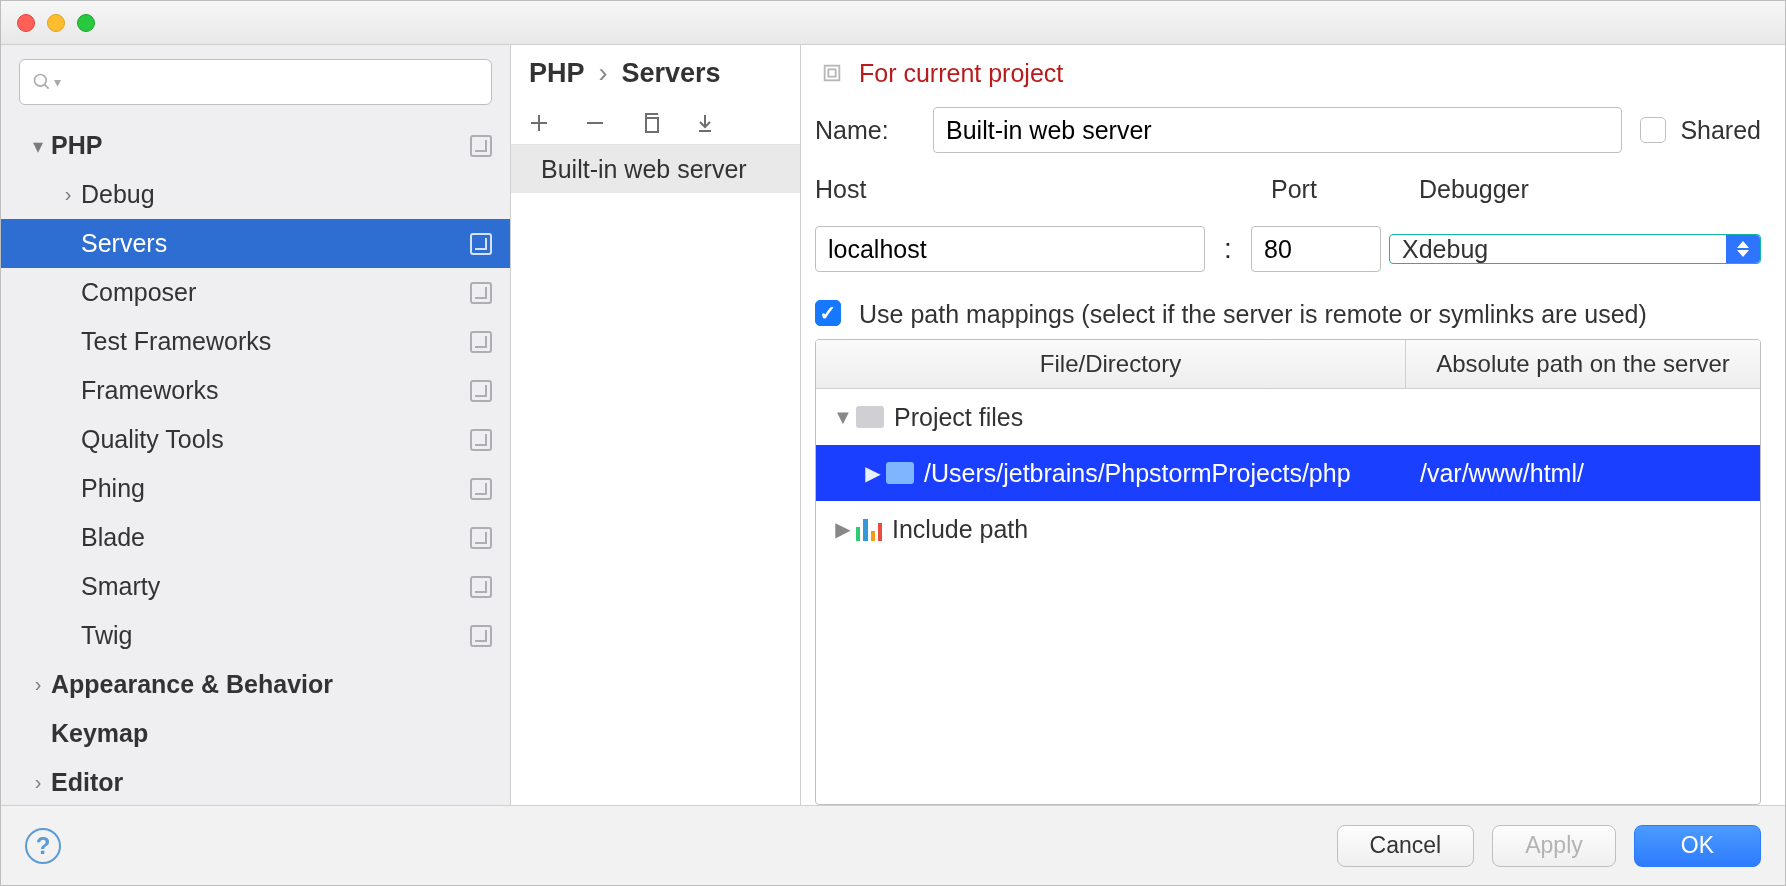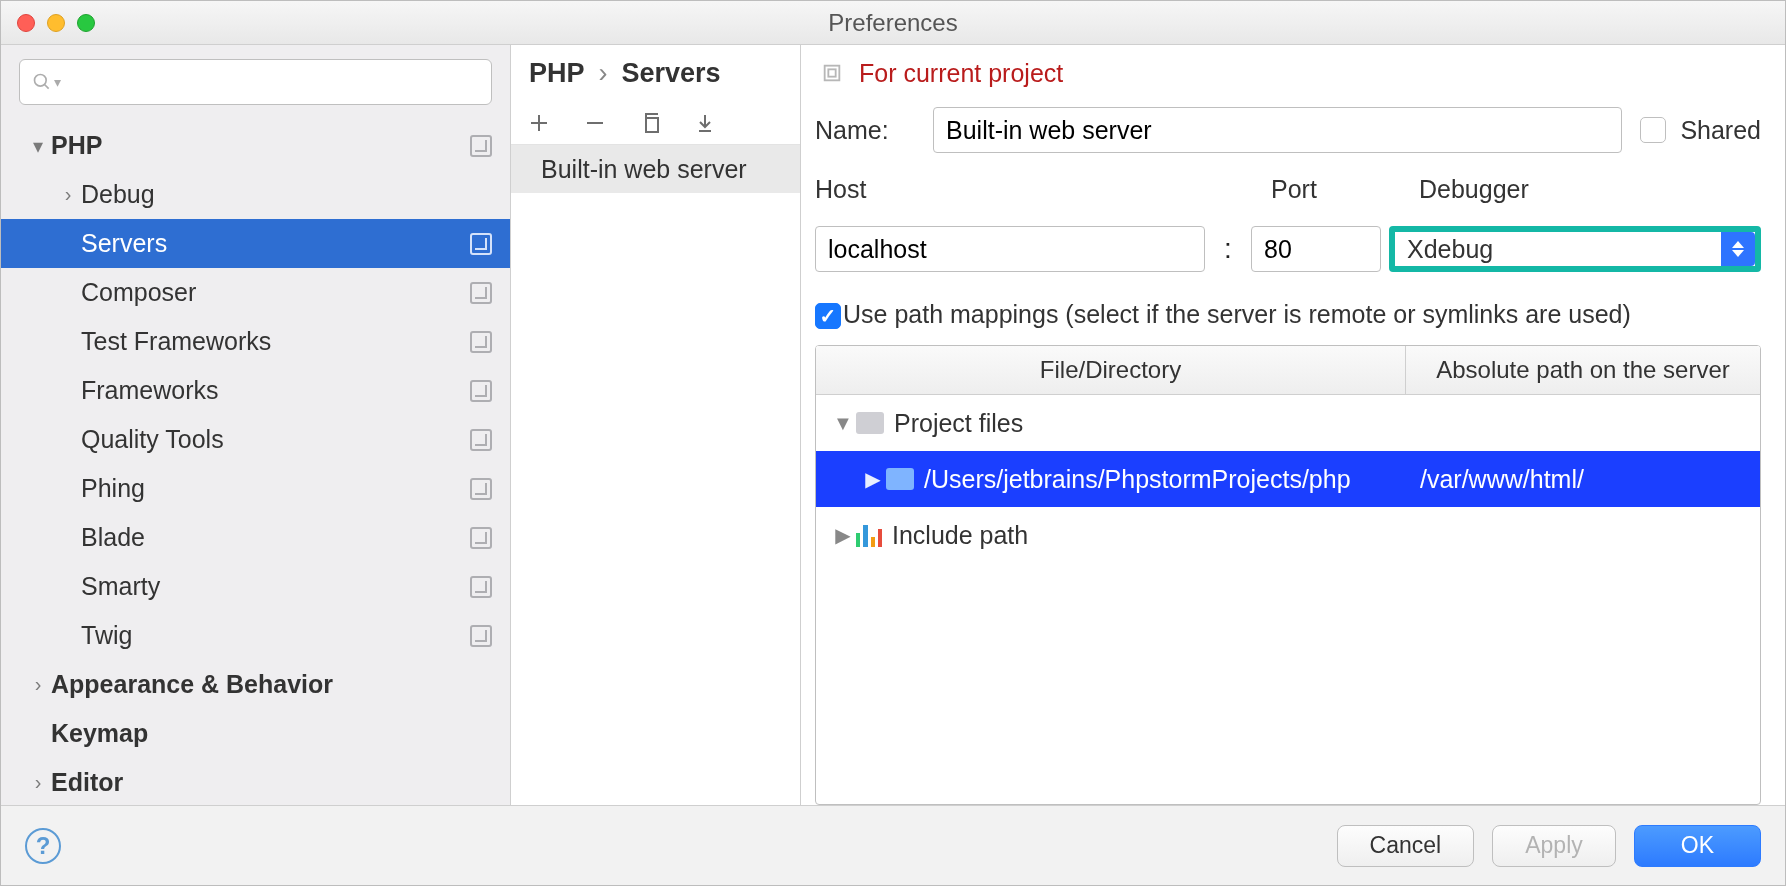--- a/index.html
+++ b/index.html
@@ -53,26 +53,26 @@
   .lbl.name { width:100px; }
   input[type=text].txt { height:46px; border:1px solid #bfbfbf; border-radius:4px; padding:0 12px; font-size:25px; background:#fff; }
   .name-input { flex:1; max-width:700px; }
   .shared-wrap { display:flex; align-items:center; gap:14px; margin-left:auto; }
   .chk { width:26px; height:26px; border:1px solid #bfbfbf; border-radius:5px; background:#fff; display:inline-flex; align-items:center; justify-content:center; cursor:default; }
   .chk.checked { background:#1677ff; border-color:#1677ff; }
   .chk.checked::after { content:'✓'; color:#fff; font-size:20px; font-weight:700; }
   .hpd-labels { display:grid; grid-template-columns: 390px 30px 130px 1fr; gap:18px; }
   .hpd-row { display:grid; grid-template-columns: 390px 30px 130px 1fr; gap:8px; align-items:center; }
   .colon { text-align:center; font-size:28px; color:#222; }
-  .selectwrap { position:relative; height:46px; border:6px solid #14b8a6; border-radius:4px; background:#fff; display:flex; align-items:center; padding:0 12px; font-size:25px; }
+  .selectwrap { position:relative; height:30px; border:1px solid #14b8a6; border-radius:4px; background:#fff; display:flex; align-items:center; padding:0 12px; font-size:25px; }
   .selectwrap .chev { position:absolute; right:0; top:0; width:34px; height:100%; background:#2e74ff; border-radius:0 4px 4px 0; display:flex; flex-direction:column; align-items:center; justify-content:center; gap:2px; }
   .selectwrap .chev::before { content:''; border-left:6px solid transparent; border-right:6px solid transparent; border-bottom:7px solid #fff; }
   .selectwrap .chev::after { content:''; border-left:6px solid transparent; border-right:6px solid transparent; border-top:7px solid #fff; }
-  .pathmap-row { display:flex; align-items:flex-end; gap:2px; font-size:25px; padding-top:6px; }
-  .table { flex:1; margin:16px 24px 0 14px; border:1px solid #bfbfbf; border-radius:4px; display:flex; flex-direction:column; overflow:hidden; min-height:0; }
+  .pathmap-row { display:flex; align-items:flex-start; gap:18px; font-size:25px; padding-top:6px; }
+  .table { flex:1; margin:10px 24px 0 14px; border:1px solid #bfbfbf; border-radius:4px; display:flex; flex-direction:column; overflow:hidden; min-height:0; }
   .thead { display:grid; grid-template-columns: 590px 1fr; background:#fff; border-bottom:1px solid #cfcfcf; }
   .th { padding:10px 14px; font-size:24px; color:#333; text-align:center; border-right:1px solid #cfcfcf; background: linear-gradient(#fafafa,#eeeeee); }
   .th:last-child { border-right:none; }
   .tbody { flex:1; overflow:auto; font-size:25px; }
   .trow { display:grid; grid-template-columns: 590px 1fr; height:56px; align-items:center; }
   .trow .cell { display:flex; align-items:center; height:100%; overflow:hidden; }
   .trow .cell.path { padding-right:10px; }
   .trow.selected { background:#1b3fff; color:#fff; }
   .tree-arrow { width:26px; text-align:center; color:#888; font-size:20px; }
   .trow.selected .tree-arrow { color:#e8efff; }
@@ -98,21 +98,20 @@
 </head>
 <body>
 
 <div class="window">
   <div class="titlebar">
     <div class="traffic">
       <div class="dot red"></div>
       <div class="dot yellow"></div>
       <div class="dot green"></div>
     </div>
-    <div class="title">Preferences</div>
   </div>
 
   <div class="body">
 
     <div class="sidebar">
       <div class="search-wrap">
         <div class="search">
           <svg viewBox="0 0 24 24" fill="none" stroke="#777" stroke-width="2">
               <circle cx="10" cy="10" r="7"></circle>
               <line x1="20" y1="20" x2="15" y2="15"></line>

